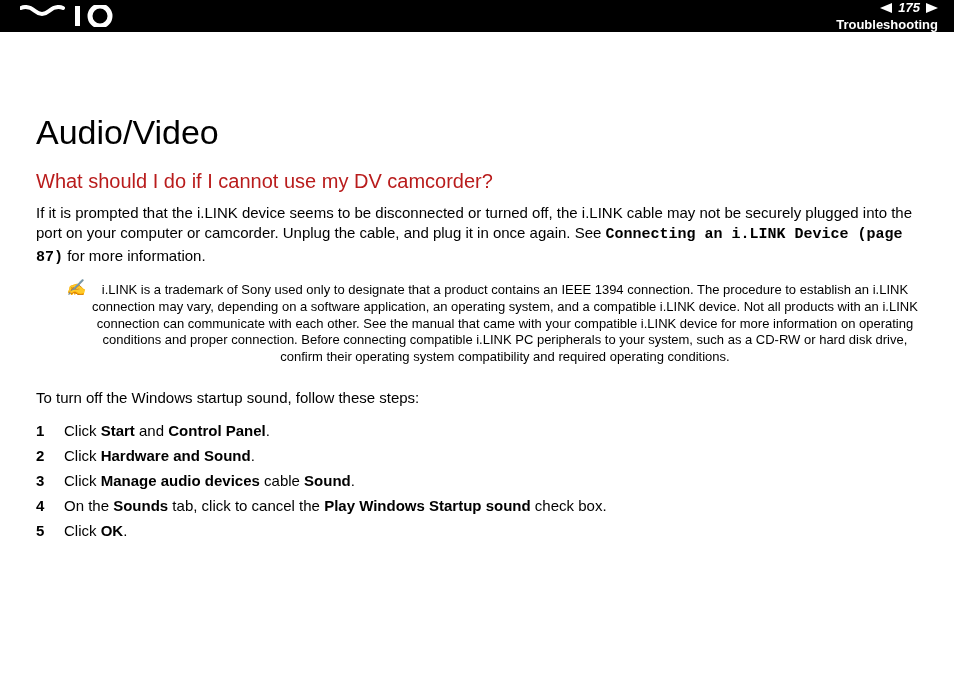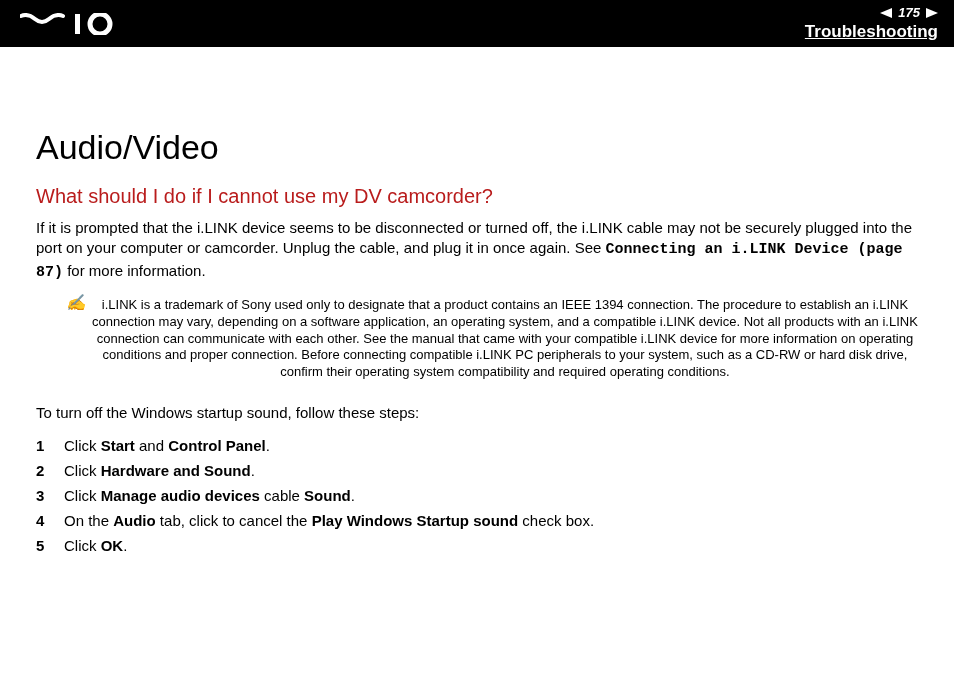--- a/index.html
+++ b/index.html
@@ -7,21 +7,21 @@
     width: 954px;
     height: 674px;
     font-family: Arial, Helvetica, sans-serif;
     background: #fff;
     color: #000;
     overflow: hidden;
   }
   .header {
     background: #000;
     color: #fff;
-    height: 47px;
+    height: 32px;
     display: flex;
     align-items: center;
     justify-content: space-between;
     padding: 0 16px 0 20px;
   }
   .logo svg { display: block; }
   .header-right {
     display: flex;
     flex-direction: column;
     align-items: flex-end;
@@ -30,23 +30,22 @@
   .pager {
     display: flex;
     align-items: center;
     gap: 6px;
     font-size: 13px;
     font-style: italic;
     font-weight: bold;
   }
   .pager svg { display: block; }
   .section {
-    font-size: 17px;
+    font-size: 13px;
     font-weight: bold;
-    text-decoration: underline;
   }
   .content {
     padding: 44px 36px 20px 36px;
   }
   h1 {
     font-size: 34px;
     font-weight: 400;
     margin-bottom: 18px;
     margin-top: 37px;
   }
@@ -149,20 +148,20 @@
       <li>
         <span><span>Click </span><span class="bold">Start</span><span> and </span><span class="bold">Control Panel</span><span>.</span></span>
       </li>
       <li>
         <span><span>Click </span><span class="bold">Hardware and Sound</span><span>.</span></span>
       </li>
       <li>
         <span><span>Click </span><span class="bold">Manage audio devices</span><span> cable </span><span class="bold">Sound</span><span>.</span></span>
       </li>
       <li>
-        <span><span>On the </span><span class="bold">Audio</span><span> tab, click to cancel the </span><span class="bold">Play Windows Startup sound</span><span> check box.</span></span>
+        <span><span>On the </span><span class="bold">Sounds</span><span> tab, click to cancel the </span><span class="bold">Play Windows Startup sound</span><span> check box.</span></span>
       </li>
       <li>
         <span><span>Click </span><span class="bold">OK</span><span>.</span></span>
       </li>
     </ol>
   </div>
 </div>
 
 </body></html>

